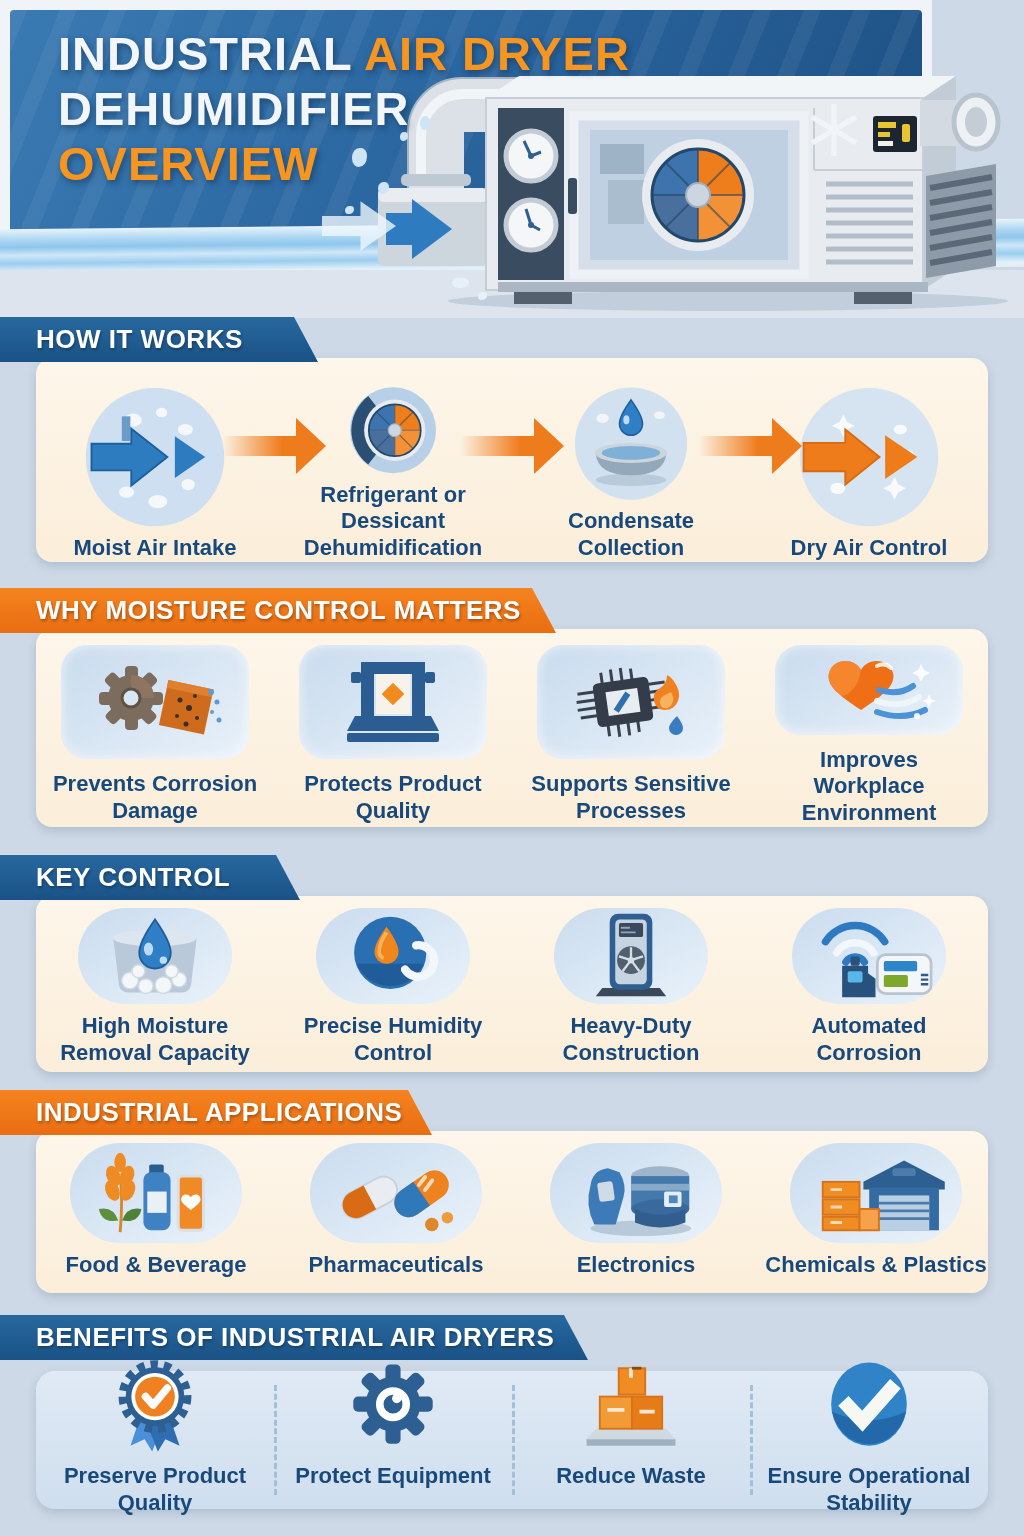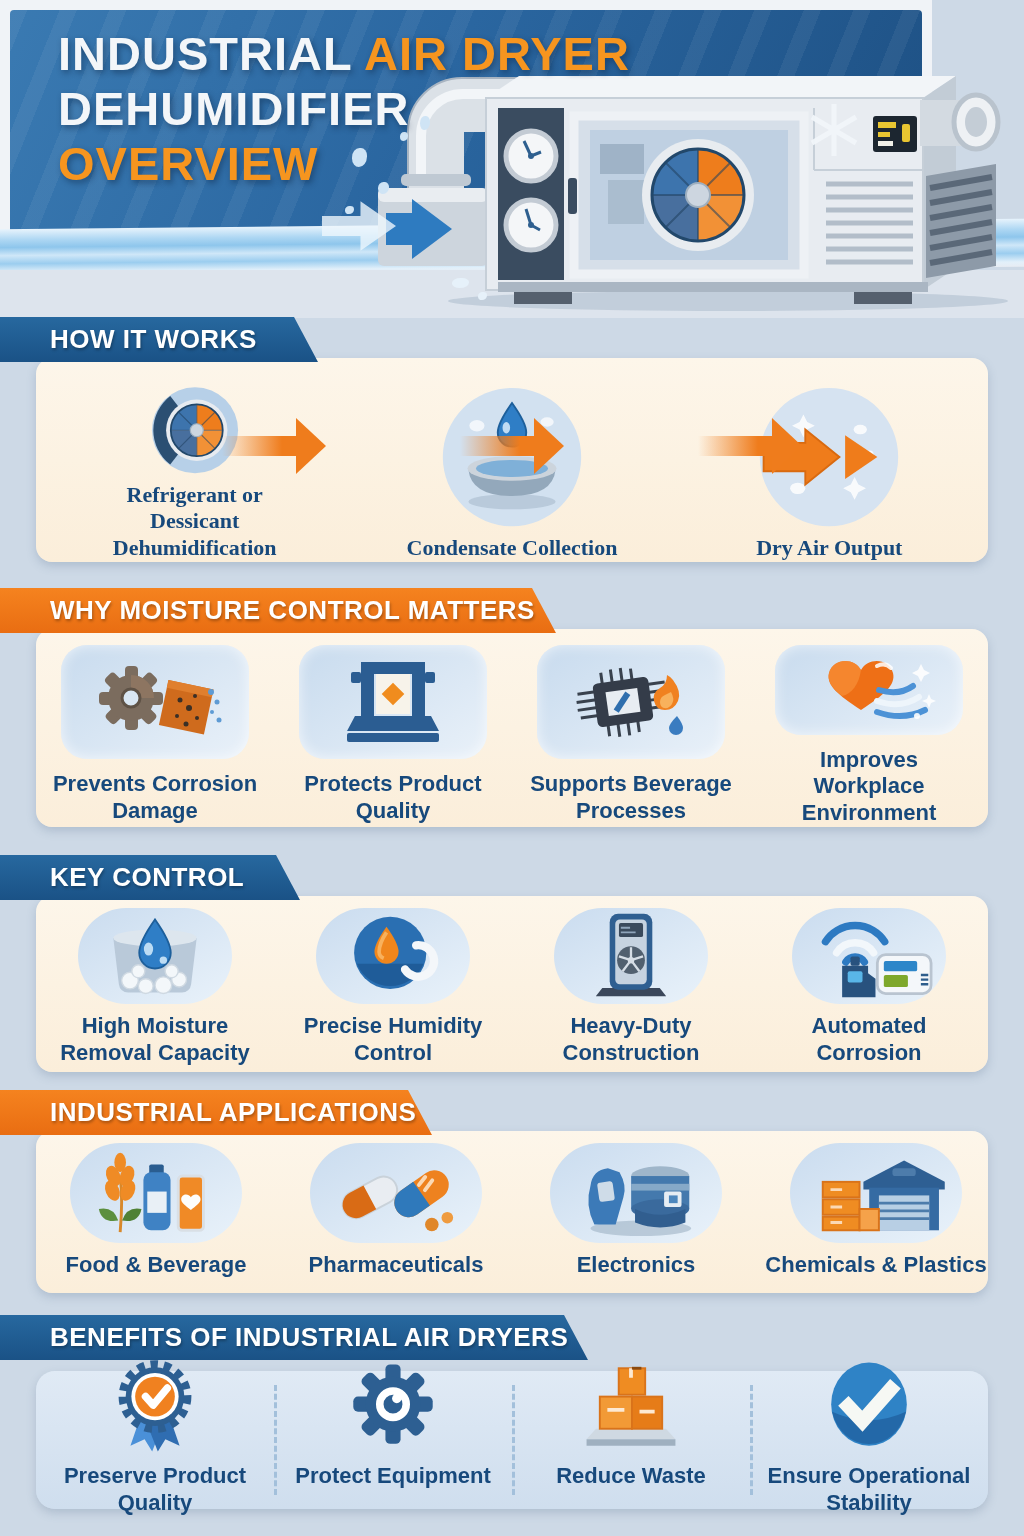--- a/index.html
+++ b/index.html
@@ -18,36 +18,36 @@
   .t-line{font-size:47px;font-weight:bold;line-height:55px;letter-spacing:1px;color:#f3f6f9;
     text-shadow:2px 3px 6px rgba(8,30,60,.45);}
   .t-accent{color:#f6951f;}
   .machine{position:absolute;left:368px;top:60px;width:648px;height:252px;z-index:3;}
   .splash{position:absolute;border-radius:50% 40% 55% 45%;background:#cfe4f5;z-index:4;}
   .ghost-arrow{position:absolute;left:322px;top:198px;width:74px;height:56px;z-index:4;opacity:.8;
     background:#eef6fd;clip-path:polygon(0 32%,52% 32%,52% 6%,100% 50%,52% 94%,52% 68%,0 68%);}
 
   
   .banner{position:absolute;left:0;height:45px;box-sizing:border-box;display:flex;align-items:center;
-    padding-left:50px;color:#fff;font-weight:bold;font-size:26px;letter-spacing:.5px;z-index:6;
+    padding-left:36px;color:#fff;font-weight:bold;font-size:26px;letter-spacing:.5px;z-index:6;
     clip-path:polygon(0 0,calc(100% - 24px) 0,100% 100%,0 100%);
     text-shadow:1px 2px 3px rgba(0,0,0,.3);}
   .banner.blue{background:linear-gradient(180deg,#27689f,#1a5286);}
   .banner.orange{background:linear-gradient(180deg,#f5831f,#e96d12);}
 
   
   .panel{position:absolute;left:36px;width:952px;border-radius:16px;z-index:1;
     background:linear-gradient(180deg,#fdf6ea,#fbeeda);box-shadow:0 4px 10px rgba(96,118,148,.28);}
   .panel.bluepanel{background:linear-gradient(180deg,#e0eaf5,#cfdeee);border-radius:19px;}
   .cols{display:flex;width:100%;height:100%;}
   .col{flex:1;display:flex;flex-direction:column;align-items:center;}
   .label{font-size:22px;font-weight:bold;color:#17497c;text-align:center;line-height:1.22;width:224px;}
 
   
-  .s1-panel .col{padding-top:28px;font-family:Liberation Serif, serif;}
+  .s1-panel .col{padding-top:28px;}
   .s1-panel .label{margin-top:7px;}
   .flow-arrow{position:absolute;width:104px;height:56px;top:60px;z-index:2;}
   .flow-arrow .shaft{position:absolute;left:0;right:24px;top:18px;height:20px;
     background:linear-gradient(90deg,rgba(240,124,28,0),#ef7c1c 75%);}
   .flow-arrow .head{position:absolute;right:0;top:0;width:0;height:0;
     border-top:28px solid transparent;border-bottom:28px solid transparent;border-left:30px solid #ef7c1c;}
 
   
   .tile{width:188px;height:114px;border-radius:26px;margin-top:16px;
     background:linear-gradient(145deg,#c8dbee,#e9f1f9);display:flex;align-items:center;justify-content:center;
@@ -178,20 +178,38 @@
     </div>
   <div class="flow-arrow" style="left:424px;">
       <div class="shaft"></div>
       <div class="head"></div>
     </div>
   <div class="flow-arrow" style="left:662px;">
       <div class="shaft"></div>
       <div class="head"></div>
     </div>
   <div class="cols">
+    <div class="col">
+      <svg width="148" height="148" viewBox="0 0 150 150">
+        <circle cx="75" cy="75" r="73" fill="#cddff0"></circle>
+        <g fill="#ffffff" opacity="0.78">
+          <ellipse cx="52" cy="36" rx="9" ry="7"></ellipse>
+            <ellipse cx="82" cy="28" rx="6" ry="5"></ellipse>
+          <ellipse cx="107" cy="46" rx="8" ry="6"></ellipse>
+            <ellipse cx="45" cy="112" rx="8" ry="6"></ellipse>
+          <ellipse cx="78" cy="122" rx="10" ry="7"></ellipse>
+            <ellipse cx="110" cy="104" rx="7" ry="6"></ellipse>
+          <circle cx="29" cy="82" r="5"></circle>
+        </g>
+        <rect x="40" y="32" width="9" height="26" fill="#6b9cc9"></rect>
+        <path d="M8 61 h42 v-16 l38 30 -38 30 v-16 H8 z" fill="#2e7cc0" stroke="#1d5f9b" stroke-width="2"></path>
+        <path d="M96 53 l32 22 -32 22 z" fill="#2e7cc0"></path>
+      </svg>
+      <div class="label">Moist Air Intake</div>
+    </div>
     <div class="col">
       <svg width="148" height="148" viewBox="0 0 150 150">
         <circle cx="75" cy="75" r="73" fill="#b7d0e8"></circle>
         <path d="M33 17 A73 73 0 0 0 33 133 L78 75 Z" fill="#2b4f72"></path>
         <circle cx="78" cy="75" r="52" fill="#e7ebf0"></circle>
         <path d="M78 75 L78 31 A44 44 0 0 0 34 75 Z" fill="#3d74ad"></path>
         <path d="M78 75 L34 75 A44 44 0 0 0 78 119 Z" fill="#486f9e"></path>
         <path d="M78 75 L78 31 A44 44 0 0 1 122 75 Z" fill="#ee7d1c"></path>
         <path d="M78 75 L122 75 A44 44 0 0 1 78 119 Z" fill="#f29136"></path>
         <g stroke="#20405f" stroke-width="2" opacity=".55">
@@ -224,21 +242,21 @@
         <g fill="#ffffff" opacity="0.85">
           <path d="M48 30 l4 8 8 4 -8 4 -4 8 -4 -8 -8 -4 8 -4 z"></path>
           <path d="M102 96 l4 8 8 4 -8 4 -4 8 -4 -8 -8 -4 8 -4 z"></path>
           <ellipse cx="108" cy="46" rx="7" ry="5"></ellipse>
             <ellipse cx="42" cy="108" rx="8" ry="6"></ellipse>
           <circle cx="118" cy="72" r="4"></circle>
         </g>
         <path d="M6 60 h44 v-14 l36 29 -36 29 v-14 H6 z" fill="#ef7c1b" stroke="#d96a10" stroke-width="2"></path>
         <path d="M92 52 l34 23 -34 23 z" fill="#ef7c1b"></path>
       </svg>
-      <div class="label">Dry Air Output</div>
+      <div class="label">Dry Air Control</div>
     </div>
   </div>
 </div>
 
 <div class="banner orange" style="top:588px;width:556px;">WHY MOISTURE CONTROL MATTERS</div>
 <div class="panel s2-panel" style="top:629px;height:198px;">
   <div class="cols">
     <div class="col">
       <div class="tile">
         <svg width="140" height="88" viewBox="0 0 140 88">
@@ -301,21 +319,21 @@
             </g>
             <rect x="34" y="22" width="56" height="44" rx="5" fill="#343c49"></rect>
             <rect x="46" y="32" width="32" height="24" fill="#e8edf2"></rect>
             <path d="M54 52 l14 -16" stroke="#2f6fae" stroke-width="6"></path>
           </g>
           <path d="M112 22 q9 12 5 21 q-4 9 -13 9 q-9 0 -11 -9 q-2 -8 6 -13 q7 -4 7 -13 q4 2 6 5 z" fill="#f08120"></path>
           <path d="M110 34 q4 7 1 12 q-3 5 -8 4 q-4 -1 -4 -6 q0 -5 5 -7 q4 -2 6 -3 z" fill="#f8b15c"></path>
           <path d="M116 58 q6 8 6 12 a7 7 0 1 1 -14 0 q0 -4 8 -12 z" fill="#3a7cc0"></path>
         </svg>
       </div>
-      <div class="label">Supports Beverage Processes</div>
+      <div class="label">Supports Sensitive Processes</div>
     </div>
     <div class="col">
       <div class="tile">
         <svg width="140" height="88" viewBox="0 0 140 88">
           <path d="M62 24 c-7 -13 -28 -12 -32 3 c-3 12 9 22 32 37 c23 -15 35 -25 32 -37 c-4 -15 -25 -16 -32 -3 z" fill="#ee6f16"></path>
           <path d="M62 24 c-7 -13 -28 -12 -32 3 c-2 8 3 15 13 23 c10 -2 17 -12 19 -26 z" fill="#f68c35" opacity=".8"></path>
           <path d="M78 20 q8 -4 14 2" stroke="#ffffff" stroke-width="4" fill="none" stroke-linecap="round" opacity=".85"></path>
           <g fill="none" stroke-linecap="round">
             <path d="M80 44 q20 6 34 -4" stroke="#4c92d6" stroke-width="6"></path>
             <path d="M78 55 q24 8 42 -4" stroke="#eef5fb" stroke-width="6"></path>

